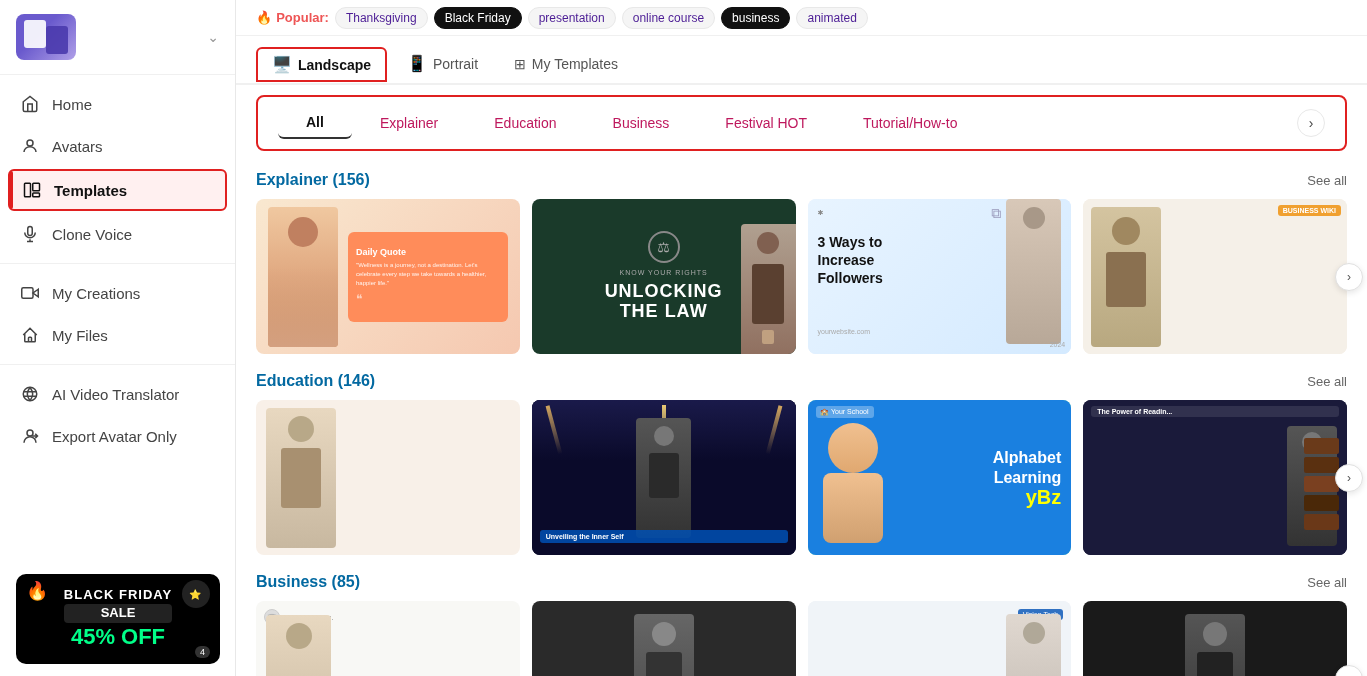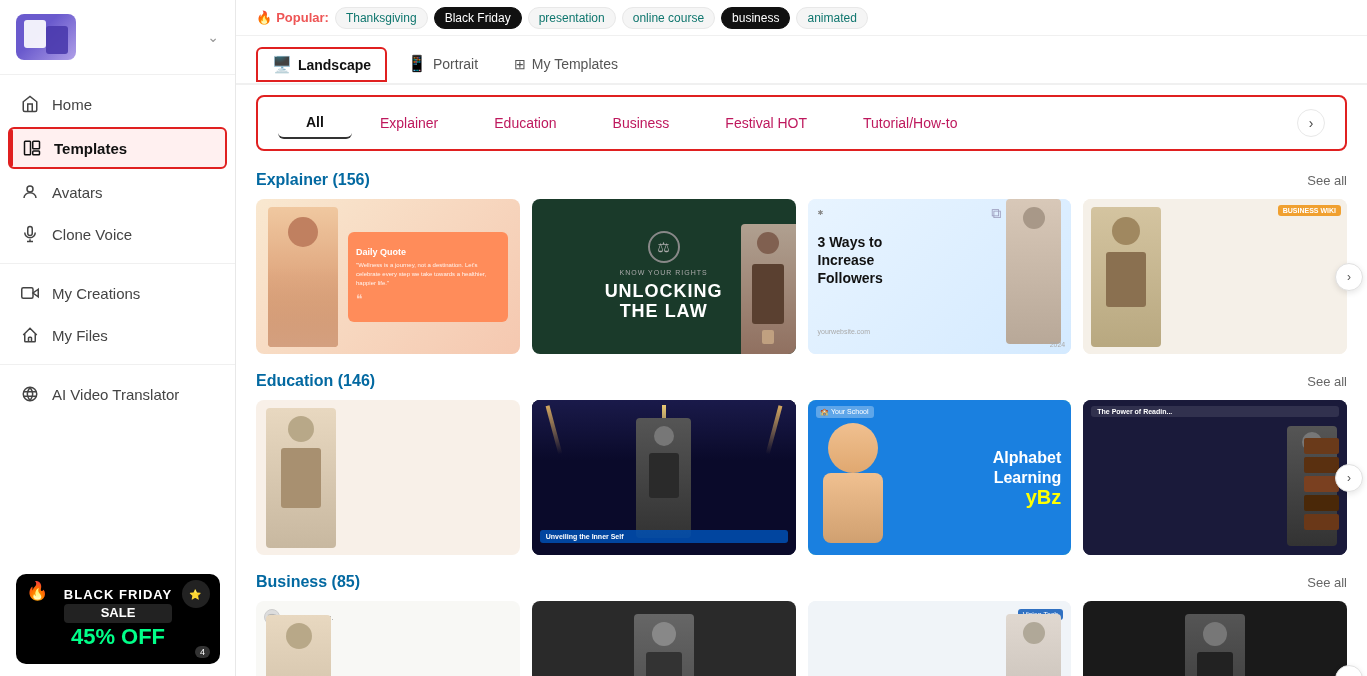--- a/index.html
+++ b/index.html
@@ -165,21 +165,21 @@
       align-items: center;
       gap: 4px;
     }
     .popular-label::before { content: '🔥'; font-size: 13px; }
     .tag-btn {
       padding: 3px 10px;
       border-radius: 12px;
       background: #f5f5f5;
       border: 1px solid #e8e8e8;
       font-size: 12px;
-      color: #0f766e;
+      color: #4c1d95;
       cursor: pointer;
     }
     .tag-btn.active, .tag-btn:hover { background: #111; color: #fff; border-color: #111; }
     .tag-btn.selected { background: #111; color: #fff; border-color: #111; }
 
     
     .tab-bar {
       display: flex;
       align-items: center;
       padding: 10px 20px 0;
@@ -367,44 +367,44 @@
     <div class="nav-item">
       <span class="nav-icon">
         <svg viewBox="0 0 24 24" fill="none" stroke="currentColor" stroke-width="2">
             <path d="M3 9l9-7 9 7v11a2 2 0 01-2 2H5a2 2 0 01-2-2z"></path>
             <polyline points="9 22 9 12 15 12 15 22"></polyline>
           </svg>
       </span>
       <span>Home</span>
     </div>
 
+    <div class="nav-item">
+      <span class="nav-icon">
+        <svg viewBox="0 0 24 24" fill="none" stroke="currentColor" stroke-width="2">
+            <circle cx="12" cy="8" r="4"></circle>
+            <path d="M4 20c0-4 3.6-7 8-7s8 3 8 7"></path>
+          </svg>
+      </span>
+      <span>Avatars</span>
+    </div>
+
     <div class="nav-item active" style="border: 2px solid #e02020; border-radius: 6px; margin: 2px 8px; padding: 9px 12px;">
       <span class="nav-icon">
         <svg viewBox="0 0 24 24" fill="none" stroke="currentColor" stroke-width="2">
             <rect x="2" y="3" width="8" height="18" rx="1"></rect>
             <rect x="13" y="3" width="9" height="10" rx="1"></rect>
             <rect x="13" y="16" width="9" height="5" rx="1"></rect>
           </svg>
       </span>
       <span style="font-weight:700;">Templates</span>
     </div>
 
     <div class="nav-item">
       <span class="nav-icon">
         <svg viewBox="0 0 24 24" fill="none" stroke="currentColor" stroke-width="2">
-            <circle cx="12" cy="8" r="4"></circle>
-            <path d="M4 20c0-4 3.6-7 8-7s8 3 8 7"></path>
-          </svg>
-      </span>
-      <span>Avatars</span>
-    </div>
-
-    <div class="nav-item">
-      <span class="nav-icon">
-        <svg viewBox="0 0 24 24" fill="none" stroke="currentColor" stroke-width="2">
             <rect x="9" y="2" width="6" height="12" rx="3"></rect>
             <path d="M5 10a7 7 0 0014 0M12 19v3M8 22h8"></path>
           </svg>
       </span>
       <span>Clone Voice</span>
     </div>
 
     <div class="nav-divider"></div>
 
     <div class="nav-item">
@@ -431,20 +431,30 @@
     <div class="nav-item">
       <span class="nav-icon">
         <svg viewBox="0 0 24 24" fill="none" stroke="currentColor" stroke-width="2">
             <circle cx="12" cy="12" r="9"></circle>
             <path d="M3.6 9h16.8M3.6 15h16.8M12 3c-2.4 3.6-3.6 5.8-3.6 9s1.2 5.4 3.6 9M12 3c2.4 3.6 3.6 5.8 3.6 9s-1.2 5.4-3.6 9"></path>
           </svg>
       </span>
       <span>AI Video Translator</span>
     </div>
 
+    <div class="nav-item">
+      <span class="nav-icon">
+        <svg viewBox="0 0 24 24" fill="none" stroke="currentColor" stroke-width="2">
+            <circle cx="12" cy="8" r="4"></circle>
+            <path d="M20 21a8 8 0 00-16 0"></path>
+            <path d="M19 9l3 3-3 3M22 12h-7"></path>
+          </svg>
+      </span>
+      <span>Export Avatar Only</span>
+    </div>
 
   </div>
 
   <div class="sidebar-bottom">
     <div class="promo-banner">
       <span class="promo-fire">🔥</span>
       <div class="promo-badge" style="font-size:10px;">⭐</div>
       <div class="promo-text">
         <div class="bf" style="font-size:13px; letter-spacing:1px;">BLACK FRIDAY</div>
         <div class="sale">SALE</div>

